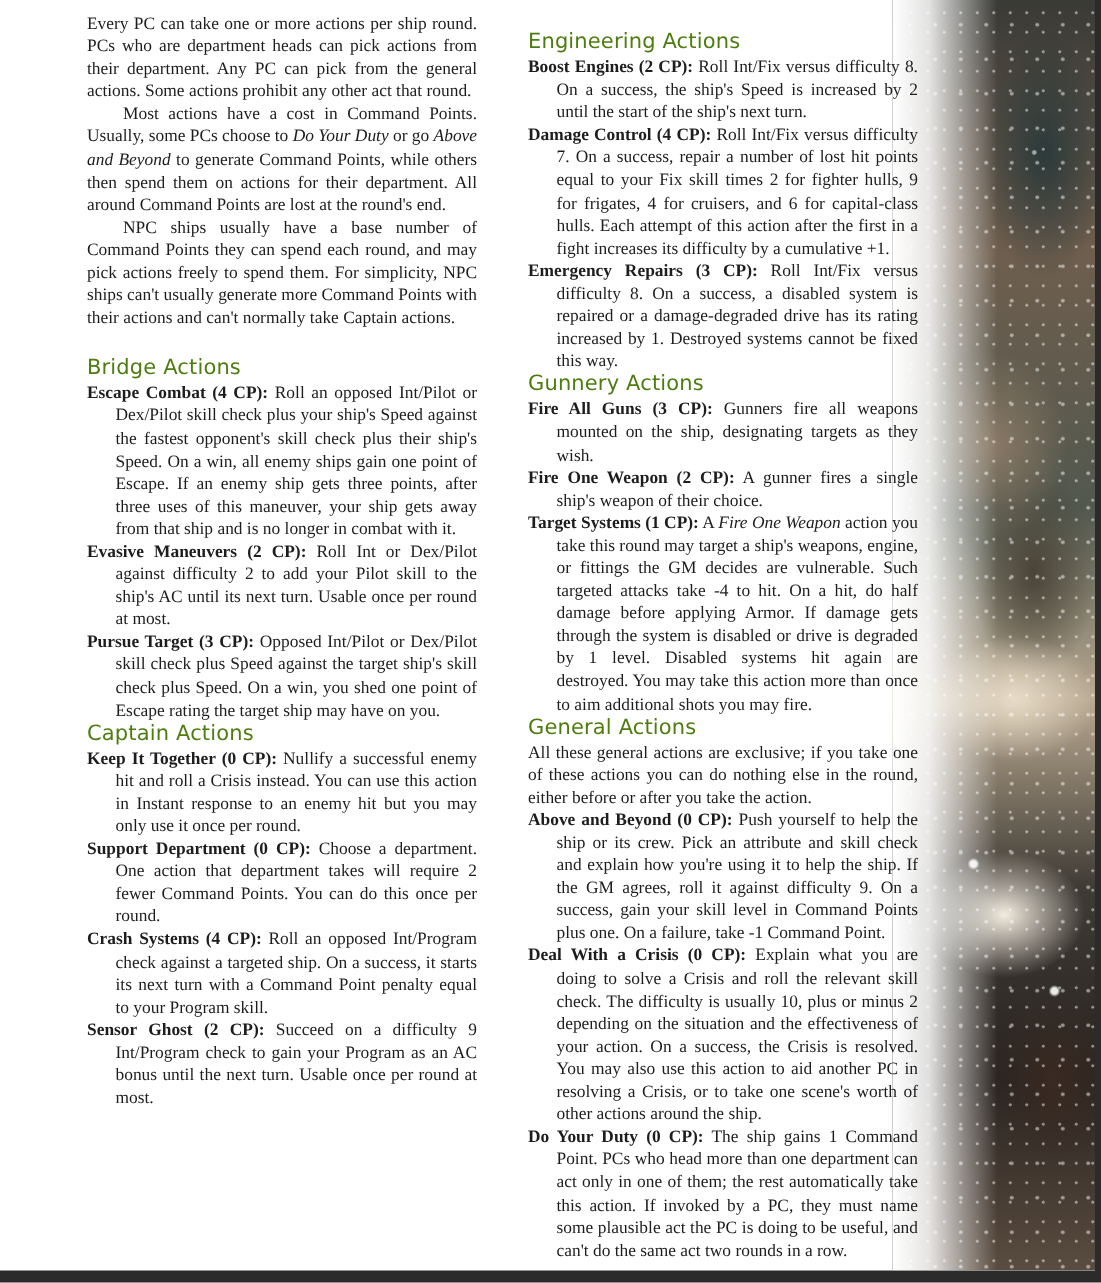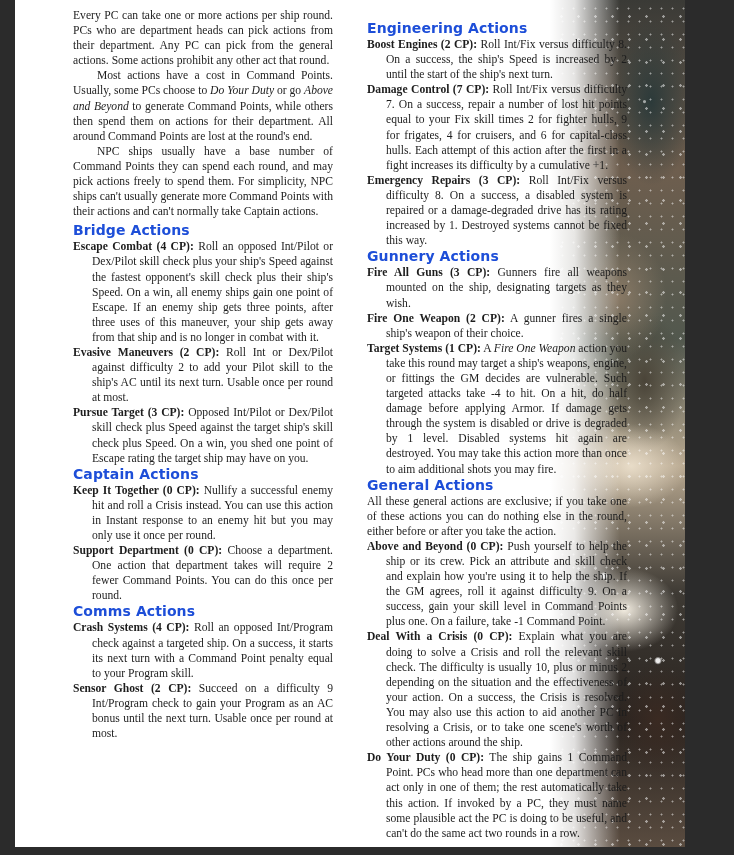--- a/index.html
+++ b/index.html
@@ -1,17 +1,17 @@
 <!DOCTYPE html>
 <html><head>
 <meta charset="utf-8">
 <style>
   html, body { margin:0; padding:0; }
   body { width:734px; height:855px; background:#2b2b2b; overflow:hidden; position:relative; font-family:"Liberation Serif","DejaVu Serif",serif; }
-  .page { position:absolute; left:15px; top:0; width:670px; height:847px; background:#ffffff; overflow:hidden; }
+  .page { position:absolute; left:0; top:0; width:730px; height:847px; background:#ffffff; overflow:hidden; }
   .nebula { position:absolute; right:0; top:0; width:135px; height:847px;
     background:
       radial-gradient(circle at 70% 12%, rgba(255,255,255,0.55) 0 1px, transparent 2px),
       radial-gradient(circle at 40% 68%, rgba(255,255,255,0.9) 0 2px, transparent 4px),
       radial-gradient(circle at 80% 78%, rgba(255,255,255,0.9) 0 2px, transparent 4px),
       radial-gradient(ellipse 60px 120px at 75% 12%, #2c3a3a 0%, transparent 70%),
       radial-gradient(ellipse 70px 90px at 50% 35%, #8a7a66 0%, transparent 70%),
       radial-gradient(ellipse 80px 60px at 60% 55%, #e8dcc8 0%, transparent 70%),
       radial-gradient(ellipse 90px 70px at 55% 72%, #f2ece0 0%, transparent 60%),
       radial-gradient(ellipse 60px 80px at 80% 85%, #3a2a22 0%, transparent 70%),
@@ -25,65 +25,64 @@
       radial-gradient(circle, #fff 0 1px, transparent 1.5px),
       radial-gradient(circle, #fff 0 0.8px, transparent 1.2px);
     background-size: 17px 23px, 11px 13px;
     background-position: 3px 5px, 7px 2px;
     opacity:0.5; }
   .col { position:absolute; top:8px; width:260px; font-size:11.6px; line-height:15.1px; color:#1d1d1d; }
   .col.left { left:58px; }
   .col.right { left:352px; top:20px; }
   p { margin:0; text-align:justify; }
   p.indent { text-indent:24px; }
-  h2 { font-family:"DejaVu Sans","Liberation Sans",sans-serif; font-weight:bold; font-size:14px; line-height:17px; margin:0; color:#1d4ed8; letter-spacing:0.1px; }
+  h2 { font-family:"DejaVu Sans","Liberation Sans",sans-serif; font-weight:normal; font-size:14px; line-height:17px; margin:0; color:#4d7c0f; letter-spacing:0.1px; }
   .section { }
   .section.first { margin-top:0; }
   .action { padding-left:19px; text-indent:-19px; text-align:justify; }
   .action .name { font-weight:bold; }
   em { font-style:italic; }
 </style>
 </head>
 <body>
 
 <div class="page">
   <div class="nebula">
       <div class="stars"></div>
     </div>
 
   <div class="col left">
     <p>Every PC can take one or more actions per ship round. PCs who are department heads can pick actions from their department. Any PC can pick from the general actions. Some actions prohibit any other act that round.</p>
     <p class="indent"><span>Most actions have a cost in Command Points. Usually, some PCs choose to </span><em>Do Your Duty</em><span> or go </span><em>Above and Beyond</em><span> to generate Command Points, while others then spend them on actions for their department. All around Command Points are lost at the round's end.</span></p>
     <p class="indent">NPC ships usually have a base number of Command Points they can spend each round, and may pick actions freely to spend them. For simplicity, NPC ships can't usually generate more Command Points with their actions and can't normally take Captain actions.</p>
 
-    <div class="section" style="margin-top:3px">
+    <div class="section" style="margin-top:18px">
       <h2>Bridge Actions</h2>
       <p class="action"><span class="name">Escape Combat (4 CP):</span><span> Roll an opposed Int/Pilot or Dex/Pilot skill check plus your ship's Speed against the fastest opponent's skill check plus their ship's Speed. On a win, all enemy ships gain one point of Escape. If an enemy ship gets three points, after three uses of this maneuver, your ship gets away from that ship and is no longer in combat with it.</span></p>
       <p class="action"><span class="name">Evasive Maneuvers (2 CP):</span><span> Roll Int or Dex/Pilot against difficulty 2 to add your Pilot skill to the ship's AC until its next turn. Usable once per round at most.</span></p>
       <p class="action"><span class="name">Pursue Target (3 CP):</span><span> Opposed Int/Pilot or Dex/Pilot skill check plus Speed against the target ship's skill check plus Speed. On a win, you shed one point of Escape rating the target ship may have on you.</span></p>
     </div>
 
     <div class="section">
       <h2>Captain Actions</h2>
       <p class="action"><span class="name">Keep It Together (0 CP):</span><span> Nullify a successful enemy hit and roll a Crisis instead. You can use this action in Instant response to an enemy hit but you may only use it once per round.</span></p>
       <p class="action"><span class="name">Support Department (0 CP):</span><span> Choose a department. One action that department takes will require 2 fewer Command Points. You can do this once per round.</span></p>
     </div>
 
     <div class="section">
-      <h2>Comms Actions</h2>
       <p class="action"><span class="name">Crash Systems (4 CP):</span><span> Roll an opposed Int/Program check against a targeted ship. On a success, it starts its next turn with a Command Point penalty equal to your Program skill.</span></p>
       <p class="action"><span class="name">Sensor Ghost (2 CP):</span><span> Succeed on a difficulty 9 Int/Program check to gain your Program as an AC bonus until the next turn. Usable once per round at most.</span></p>
     </div>
   </div>
 
   <div class="col right">
     <div class="section first">
       <h2>Engineering Actions</h2>
       <p class="action"><span class="name">Boost Engines (2 CP):</span><span> Roll Int/Fix versus difficulty 8. On a success, the ship's Speed is increased by 2 until the start of the ship's next turn.</span></p>
-      <p class="action"><span class="name">Damage Control (7 CP):</span><span> Roll Int/Fix versus difficulty 7. On a success, repair a number of lost hit points equal to your Fix skill times 2 for fighter hulls, 9 for frigates, 4 for cruisers, and 6 for capital-class hulls. Each attempt of this action after the first in a fight increases its difficulty by a cumulative +1.</span></p>
+      <p class="action"><span class="name">Damage Control (4 CP):</span><span> Roll Int/Fix versus difficulty 7. On a success, repair a number of lost hit points equal to your Fix skill times 2 for fighter hulls, 9 for frigates, 4 for cruisers, and 6 for capital-class hulls. Each attempt of this action after the first in a fight increases its difficulty by a cumulative +1.</span></p>
       <p class="action"><span class="name">Emergency Repairs (3 CP):</span><span> Roll Int/Fix versus difficulty 8. On a success, a disabled system is repaired or a damage-degraded drive has its rating increased by 1. Destroyed systems cannot be fixed this way.</span></p>
     </div>
 
     <div class="section">
       <h2>Gunnery Actions</h2>
       <p class="action"><span class="name">Fire All Guns (3 CP):</span><span> Gunners fire all weapons mounted on the ship, designating targets as they wish.</span></p>
       <p class="action"><span class="name">Fire One Weapon (2 CP):</span><span> A gunner fires a single ship's weapon of their choice.</span></p>
       <p class="action"><span class="name">Target Systems (1 CP):</span><span> A </span><em>Fire One Weapon</em><span> action you take this round may target a ship's weapons, engine, or fittings the GM decides are vulnerable. Such targeted attacks take -4 to hit. On a hit, do half damage before applying Armor. If damage gets through the system is disabled or drive is degraded by 1 level. Disabled systems hit again are destroyed. You may take this action more than once to aim additional shots you may fire.</span></p>
     </div>
 

